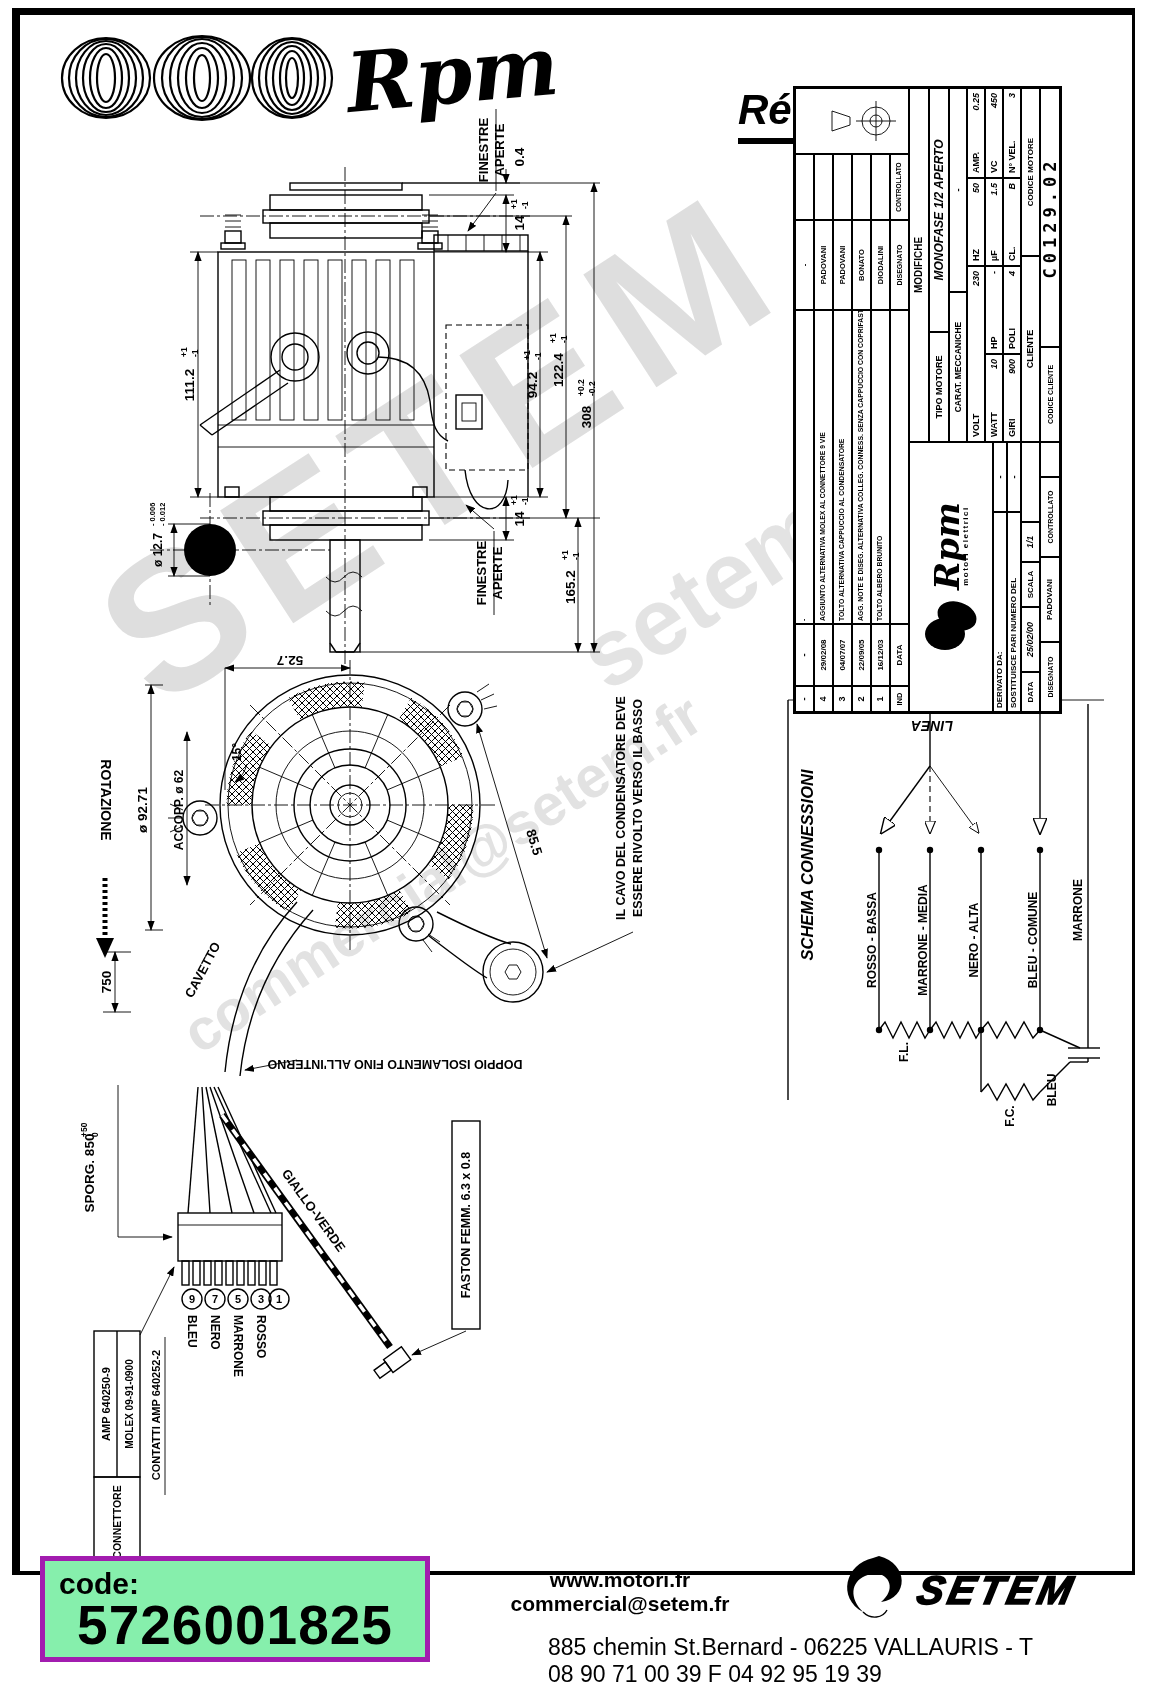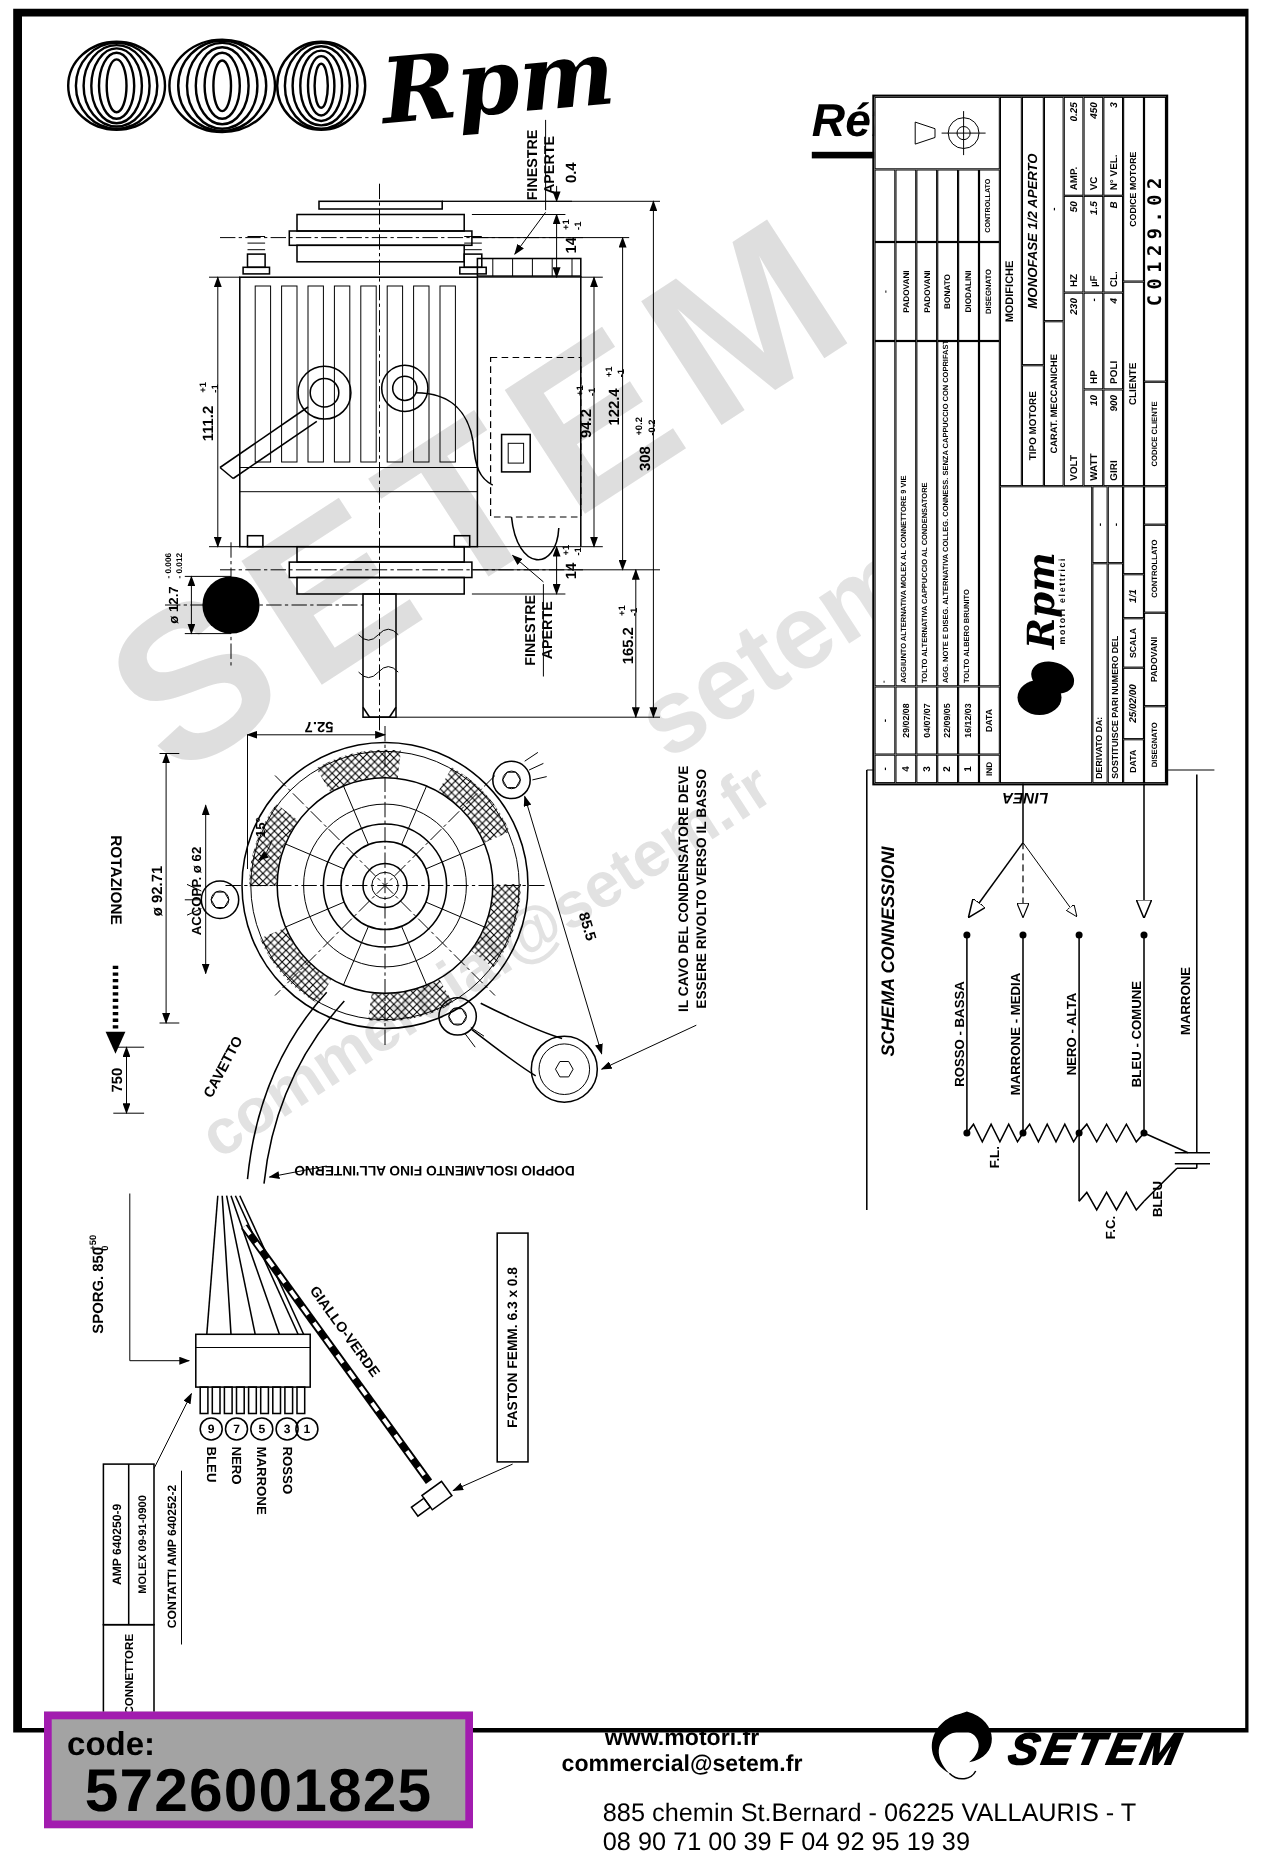--- a/index.html
+++ b/index.html
@@ -18,21 +18,21 @@
   .lbl{font-size:13px;font-weight:bold}
   .wm{color:#c9c9c9;opacity:.6;font-weight:bold;white-space:nowrap;z-index:1;pointer-events:none;}
   .z2{z-index:2}
   
   #tblock{left:795px;top:88px;width:624px;height:265px;transform-origin:0 0;transform:rotate(-90deg) translate(-624px,0);z-index:3;}
   .c{position:absolute;border:1.5px solid #000;background:#fff;box-sizing:border-box;display:flex;align-items:center;justify-content:center;font-size:9px;font-weight:bold;line-height:1;overflow:hidden;white-space:nowrap;}
   .cl{justify-content:flex-start;padding-left:3px;}
   .it{font-style:italic;}
   .desc{font-size:6.8px;justify-content:flex-start;padding-left:2px;}
   .pair{justify-content:space-between;padding:0 4px;}
-  #codebox{left:40px;top:1556px;width:390px;height:106px;border:7px solid #a21caf;background:#a3a3a3;z-index:5;box-sizing:border-box;}
+  #codebox{left:40px;top:1556px;width:390px;height:106px;border:5px solid #a21caf;background:#86efac;z-index:5;box-sizing:border-box;}
 </style>
 </head>
 <body>
 
 <div id="frame" class="abs"></div>
 
 <div class="wm abs" style="left:60px;top:560px;font-size:195px;letter-spacing:18px;transform:rotate(-33deg);transform-origin:0 0;">SETEM</div>
 <div class="wm abs" style="left:170px;top:1010px;font-size:58px;transform:rotate(-33deg);transform-origin:0 0;color:#cfcfcf;">commercial@setem.fr</div>
 <div class="wm abs" style="left:560px;top:620px;font-size:95px;transform:rotate(-33deg);transform-origin:0 0;color:#d2d2d2;">setem.fr</div>
 

